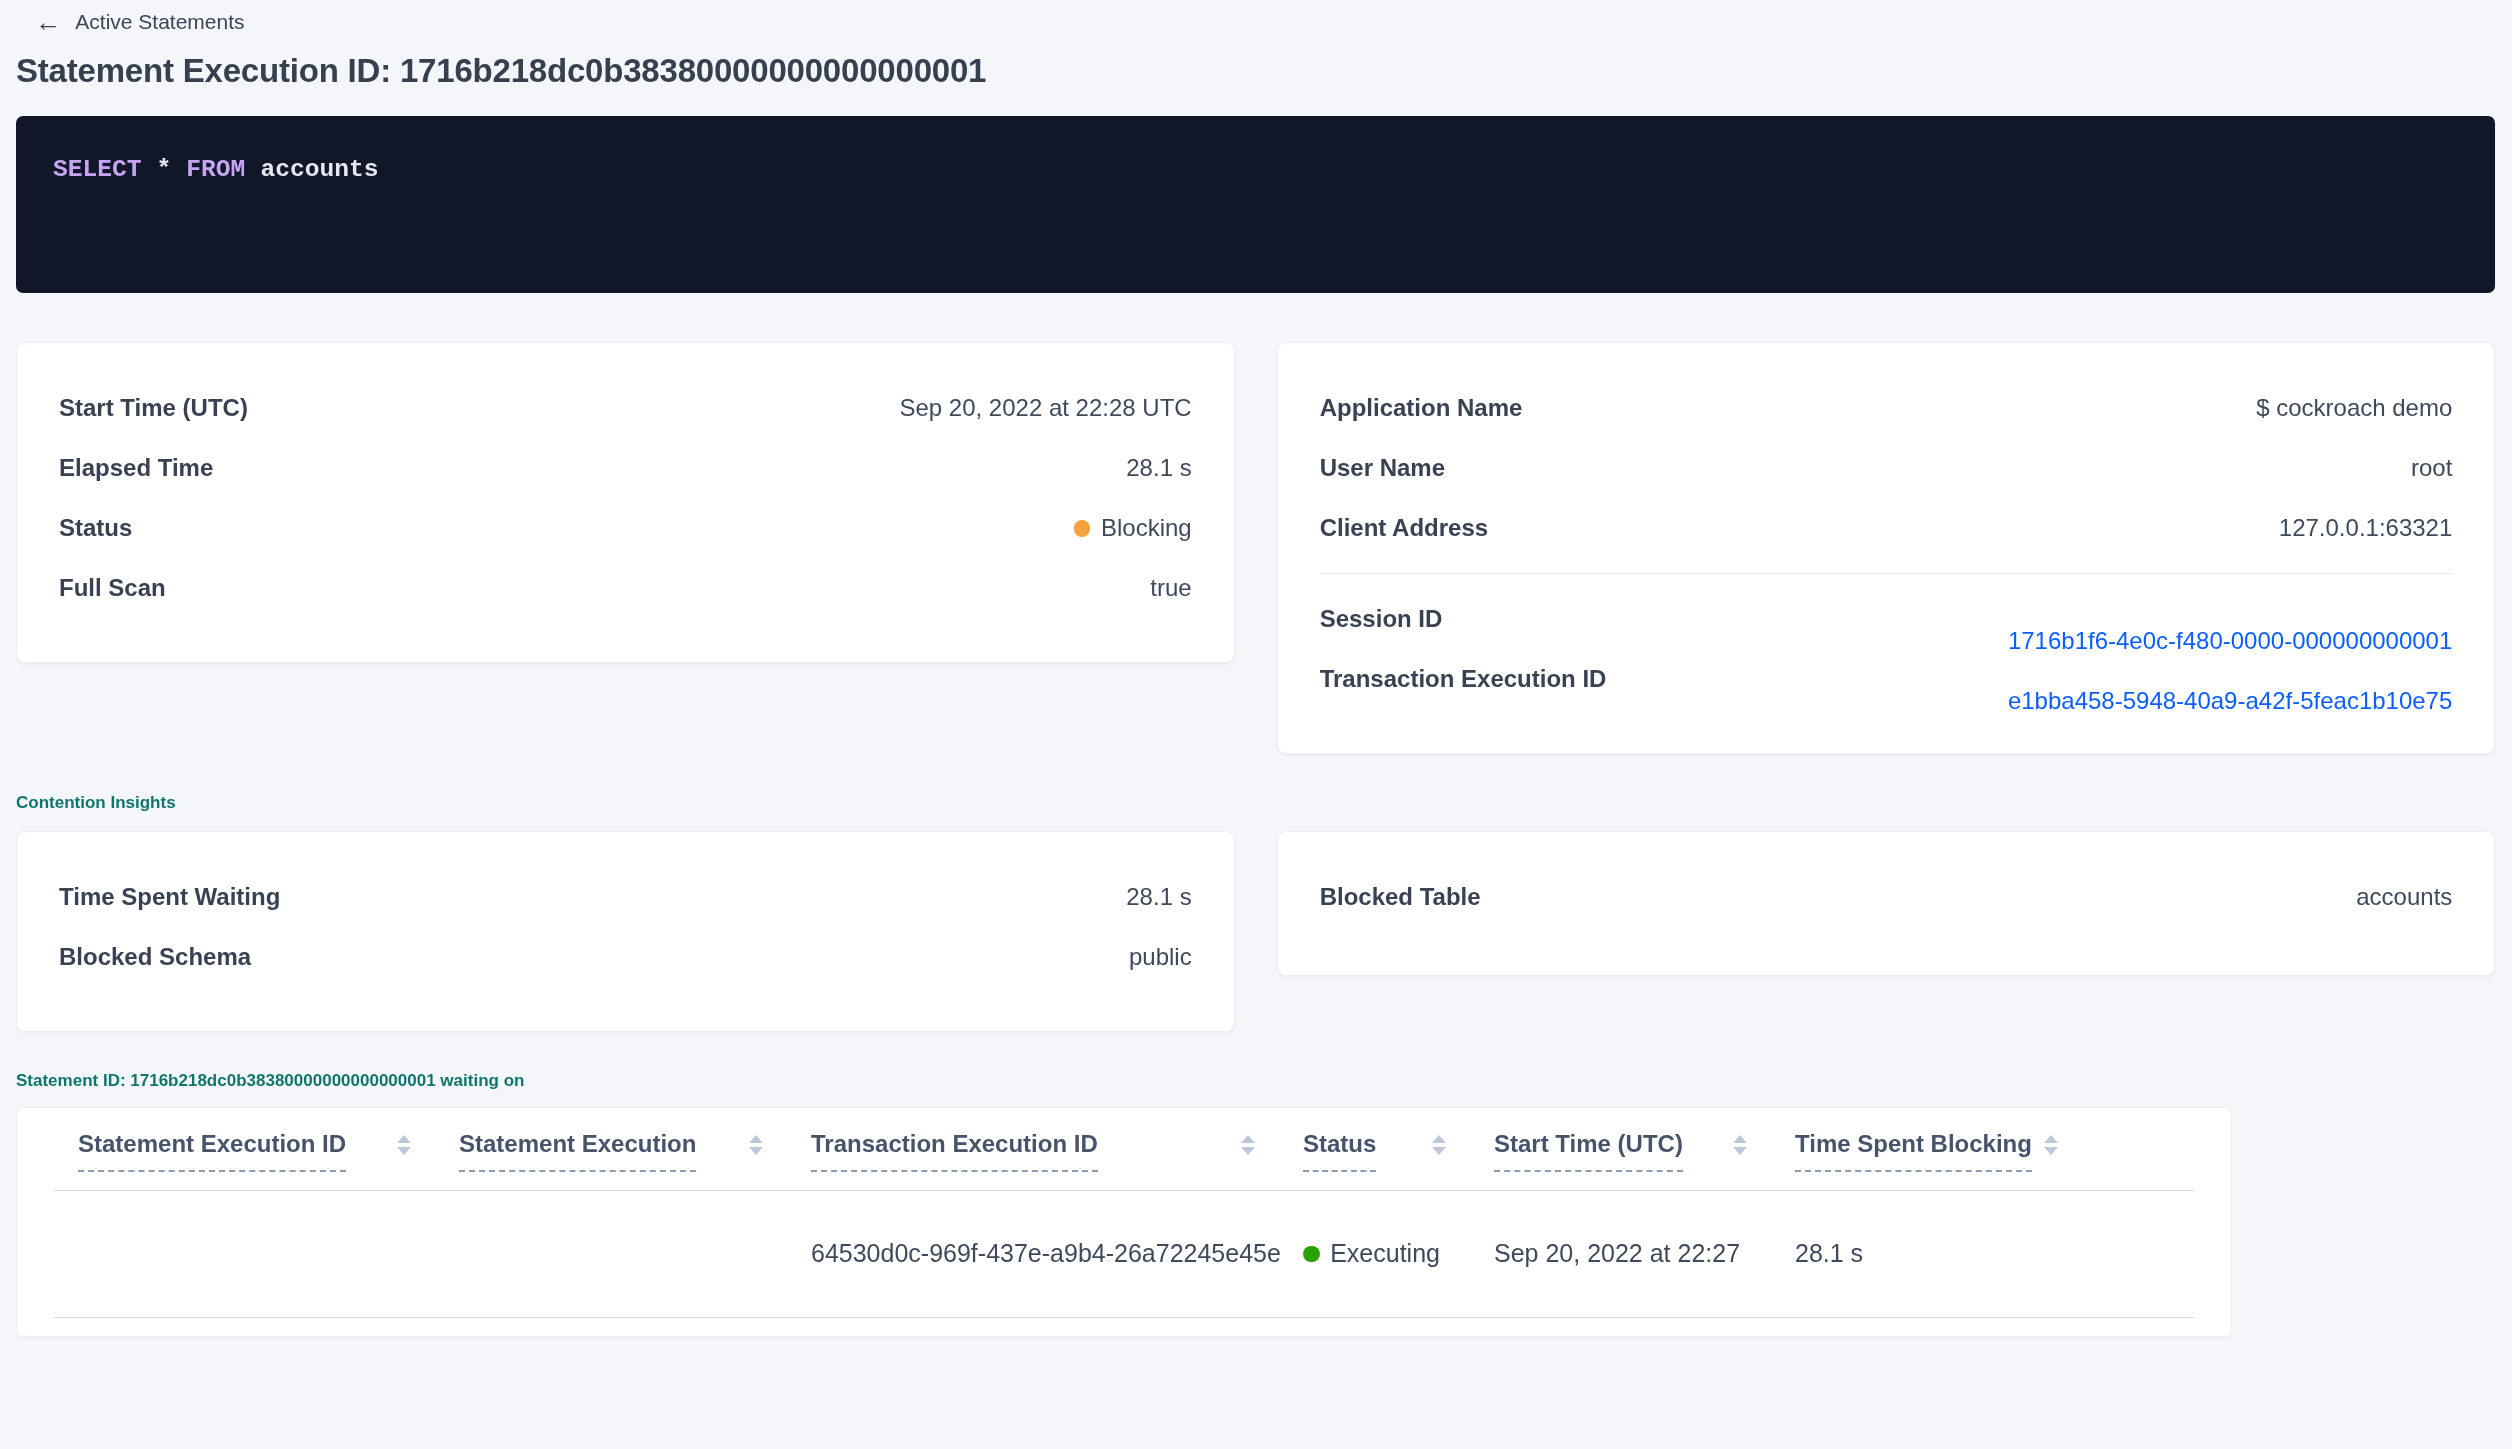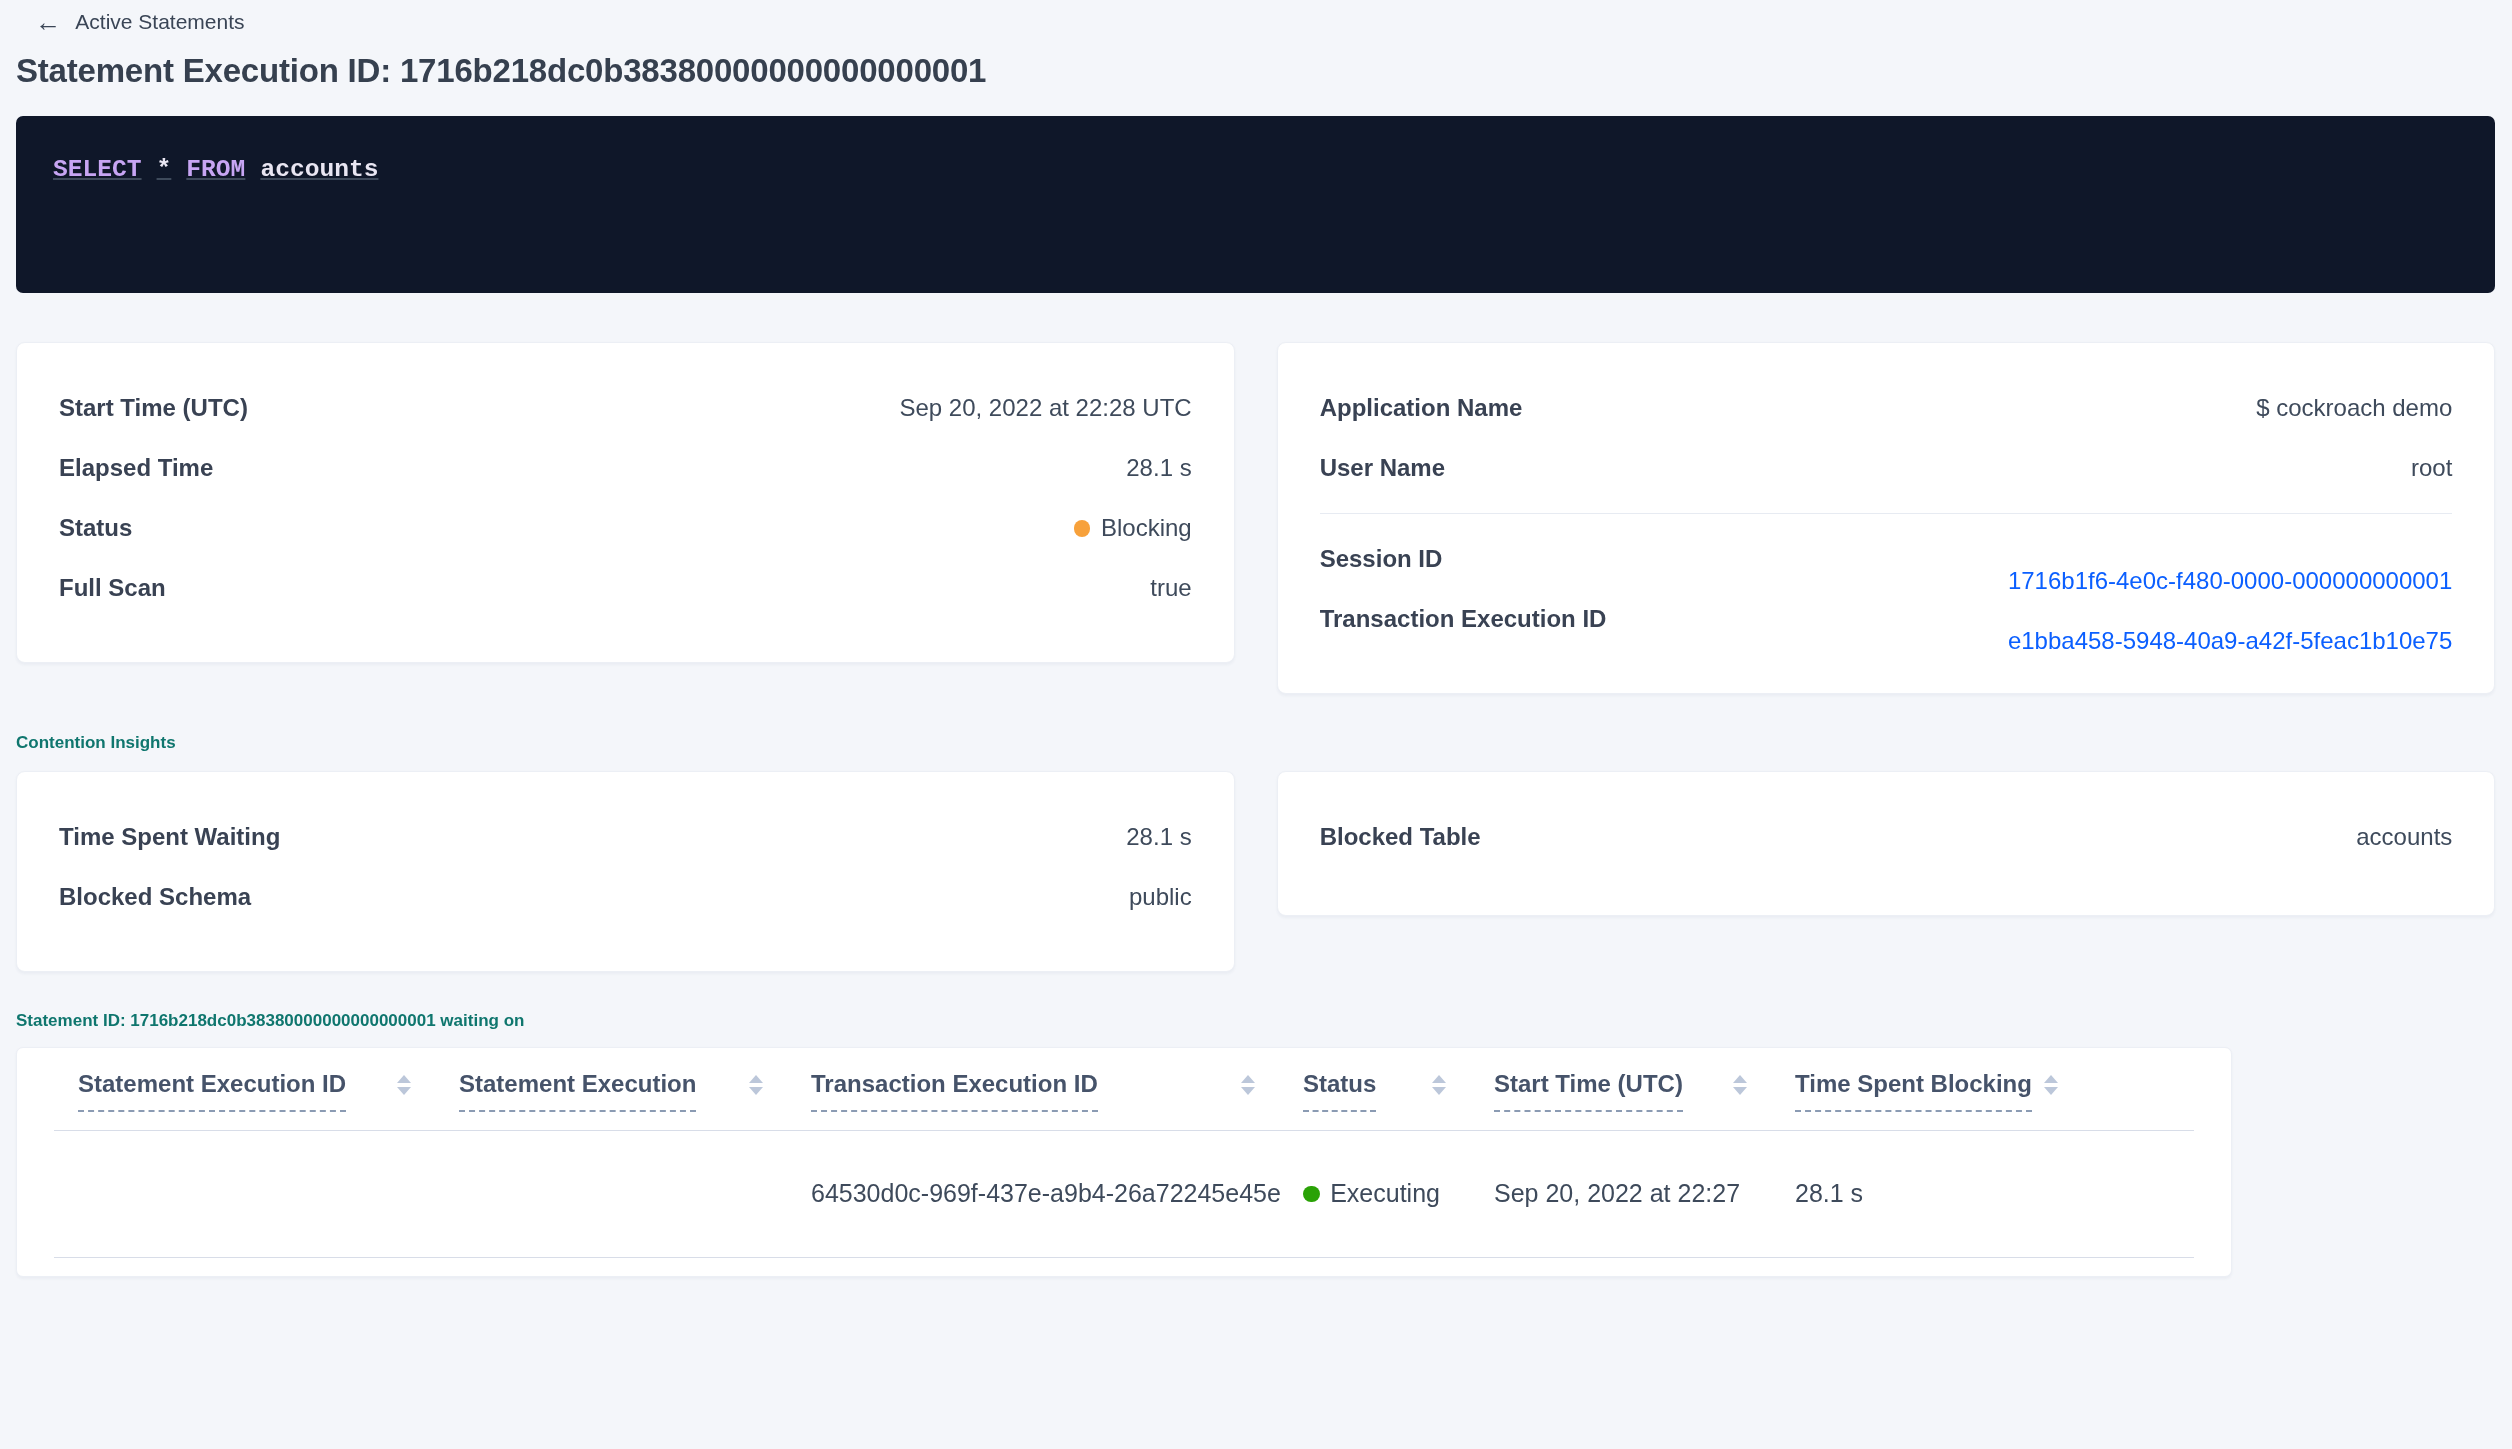--- a/index.html
+++ b/index.html
@@ -30,21 +30,21 @@
 
   
   .sqlbox {
     margin-top: 26px; height: 177px;
     background: #0f1729; border-radius: 7px;
     padding: 40px 37px;
   }
   .sqlline {
     display: flex; gap: 15px;
     font-family: "Liberation Mono", "DejaVu Sans Mono", monospace;
-    font-size: 24.6px; font-weight: 700; text-decoration: underline;
+    font-size: 24.6px; font-weight: 700;
   }
   .kw { color: #c7a5f3; }
   .plain { color: #e9e6f2; }
 
   
   .cards { display: flex; gap: 42px; margin-top: 49px; align-items: flex-start; }
   .card {
     background: #ffffff;
     border: 0.9px solid #eceff5;
     border-radius: 8.8px;
@@ -156,20 +156,24 @@
 
     <div class="card card-pad">
       <div class="srow">
         <span class="lbl">Application Name</span>
         <span class="val">$ cockroach demo</span>
       </div>
       <div class="srow">
         <span class="lbl">User Name</span>
         <span class="val">root</span>
       </div>
+      <div class="srow">
+        <span class="lbl">Client Address</span>
+        <span class="val">127.0.0.1:63321</span>
+      </div>
       <div class="divider"></div>
       <div class="srow">
         <span class="lbl">Session ID</span>
         <a class="val link">1716b1f6-4e0c-f480-0000-000000000001</a>
       </div>
       <div class="srow">
         <span class="lbl">Transaction Execution ID</span>
         <a class="val link">e1bba458-5948-40a9-a42f-5feac1b10e75</a>
       </div>
     </div>

